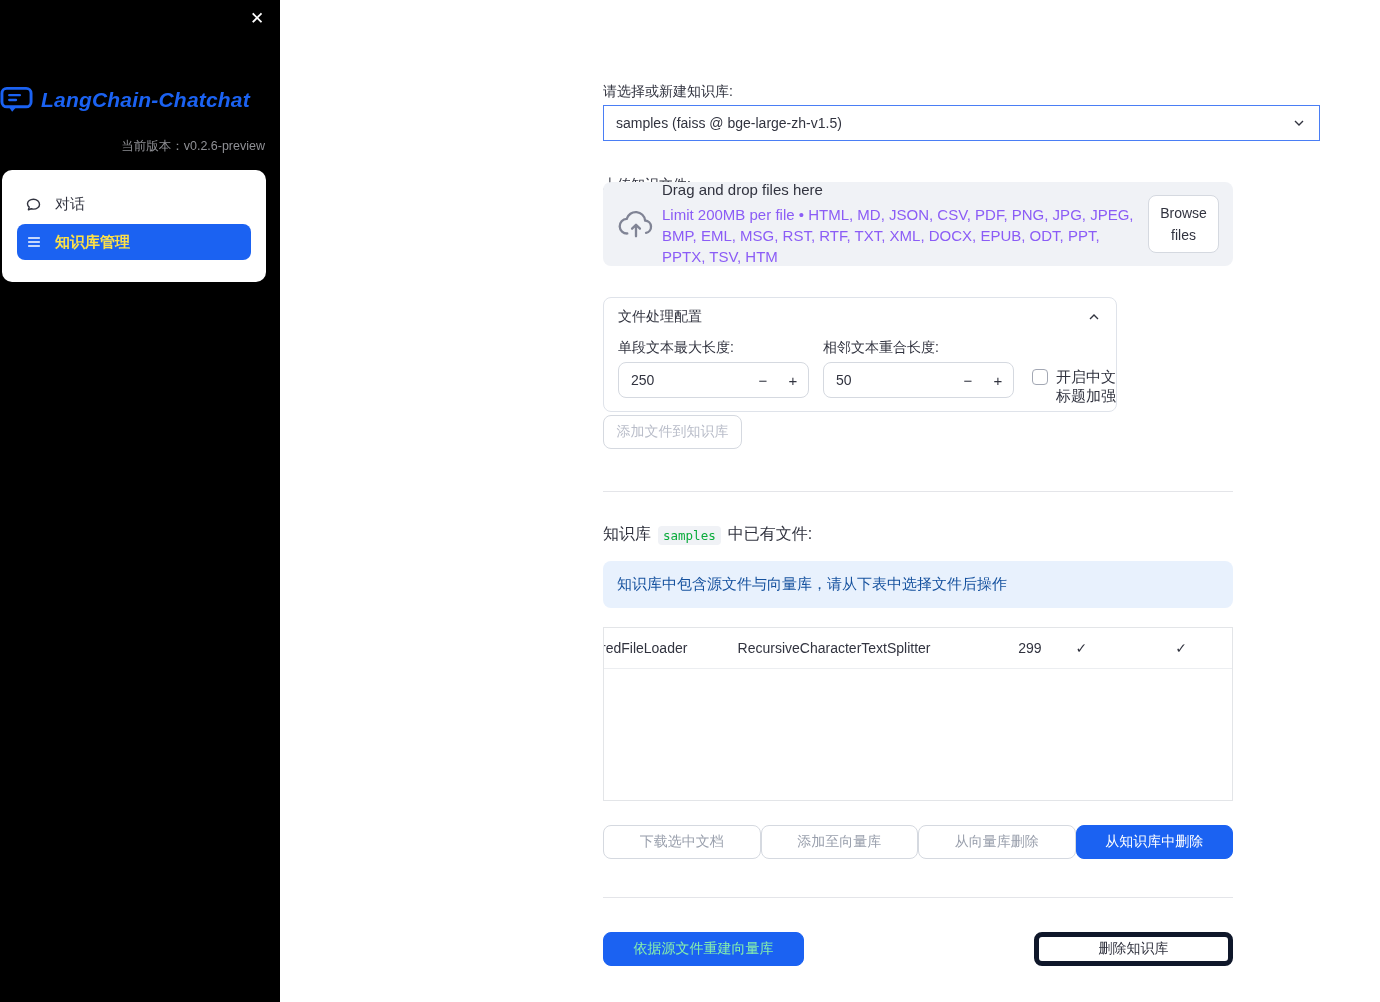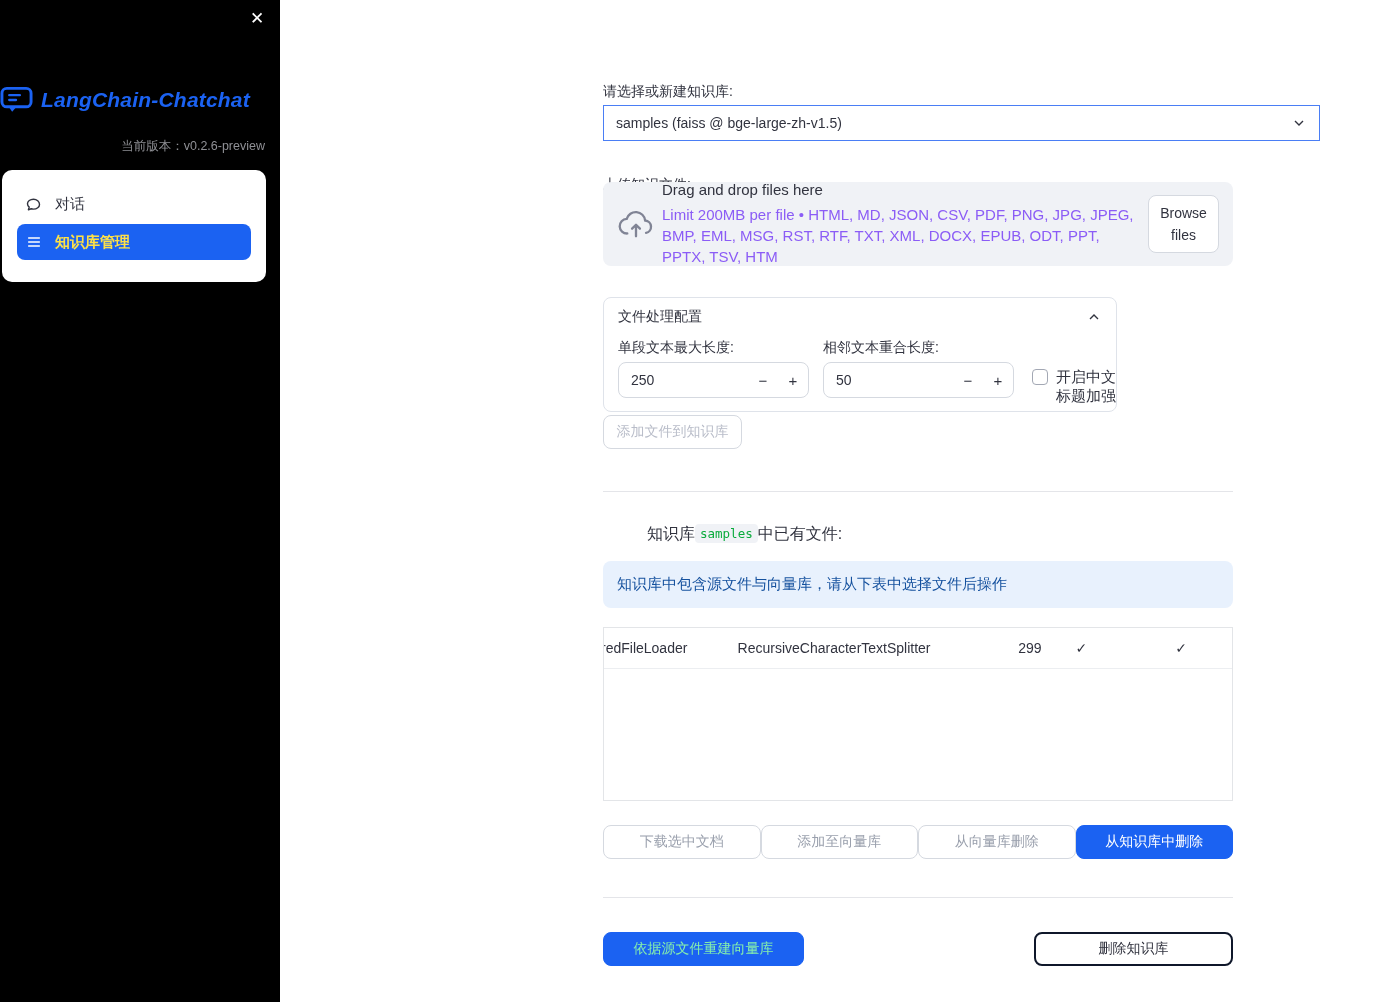--- a/index.html
+++ b/index.html
@@ -60,22 +60,22 @@
   .checkbox-label { position:absolute; left:452px; top:32px; font-size:15px; color:#31333f; }
 
   .add-btn { position:absolute; top:415px; left:0; width:139px; height:34px; background:#fff;
     border:1px solid #d5d9e0; border-radius:8px; font-size:14px; color:#b9bdc9; cursor:default;
     font-family:"Liberation Sans", sans-serif; }
 
   .divider { position:absolute; left:0; width:630px; height:1px; background:#e4e5e9; }
   .divider.d1 { top:491px; }
   .divider.d2 { top:897px; }
 
-  .files-line { position:absolute; top:524px; left:0; display:flex; align-items:flex-start; 
-    font-size:16px; color:#31333f;margin-left:44px; }
+  .files-line { position:absolute; top:524px; left:0; display:flex; align-items:flex-end; gap:7px;
+    font-size:16px; color:#31333f; }
   .kb-code { font-family:"DejaVu Sans Mono", monospace; font-size:12.5px; color:#09ab3b;
     background:#f0f2f6; padding:2px 5px; border-radius:4px; }
 
   .info-box { position:absolute; top:561px; left:0; width:630px; height:47px; background:#e8f1fd;
     border-radius:8px; display:flex; align-items:center; padding:0 14px; font-size:15px; color:#15519e; }
 
   .table { position:absolute; top:627px; left:0; width:630px; height:174px; border:1px solid #e3e5e8;
     background:#fff; overflow:hidden; }
   .thead { height:40px; display:flex; align-items:center; border-bottom:1px solid #e3e5e8; background:#fdfdfd; }
   .th { position:relative; height:100%; display:flex; align-items:center; font-size:13.5px;
@@ -96,21 +96,21 @@
   .actions { position:absolute; top:825px; left:0; width:630px; display:flex; }
   .act-btn { flex:1; height:34px; border-radius:8px; font-size:14px; cursor:pointer;
     font-family:"Liberation Sans", sans-serif; }
   .act-btn.gray { background:#fff; border:1px solid #d5d9e0; color:#9aa0ad; }
   .act-btn.primary { background:#1b62f2; border:1px solid #1b62f2; color:#fff; }
 
   .rebuild-btn { position:absolute; top:932px; left:0; width:201px; height:34px; background:#1b62f2;
     border:1px solid #1b62f2; border-radius:8px; color:#86efac; font-size:14px; cursor:pointer;
     font-family:"Liberation Sans", sans-serif; }
   .deletekb-btn { position:absolute; top:932px; left:431px; width:199px; height:34px; background:#fff;
-    border:2px solid #0f172a; border-radius:8px; color:#31333f; font-size:14px; cursor:pointer;
+    border:5px solid #0f172a; border-radius:8px; color:#31333f; font-size:14px; cursor:pointer;
     font-family:"Liberation Sans", sans-serif; }
 </style>
 </head>
 <body>
 
 <div class="page">
 
   <aside class="sidebar">
     <button class="close-btn">✕</button>
 

